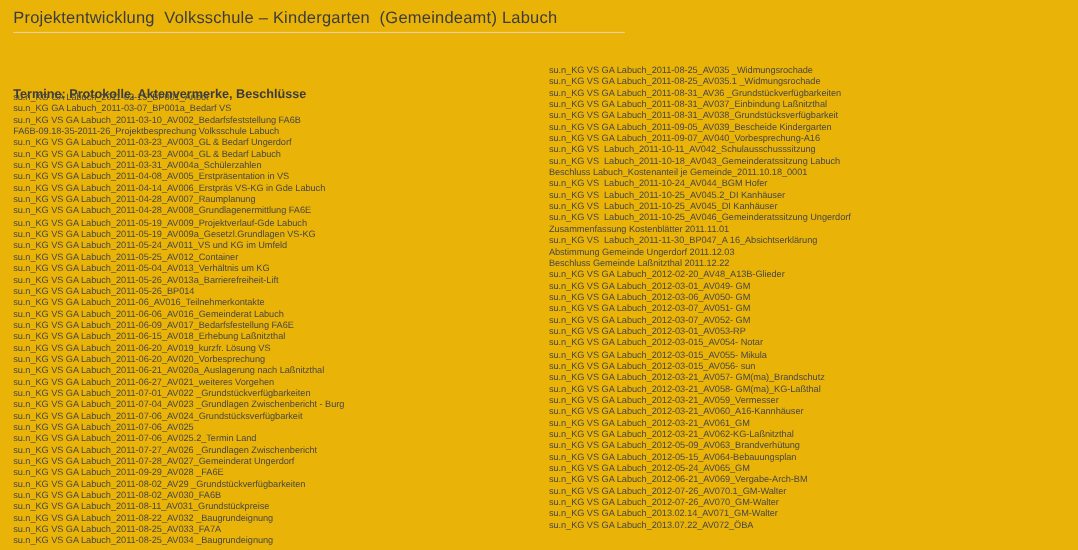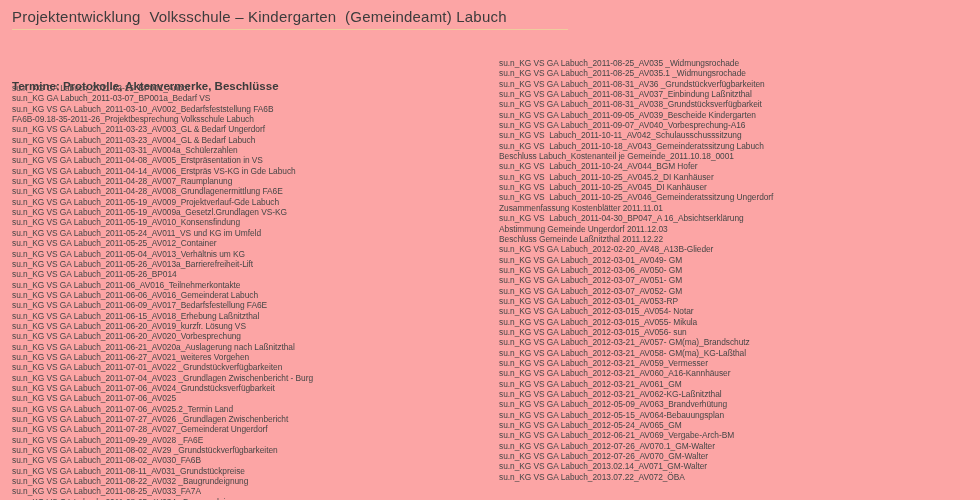--- a/index.html
+++ b/index.html
@@ -8,21 +8,21 @@
     background: #ffffff;
     width: 980px;
     height: 500px;
     overflow: hidden;
     font-family: "Liberation Sans", "DejaVu Sans", sans-serif;
   }
   .page {
     position: relative;
     width: 980px;
     height: 500px;
-    background: #fca5a5;
+    background: #eab308;
   }
   .doc-title {
     position: absolute;
     left: 12px;
     top: 8px;
     width: 556px;
     font-size: 15px;
     font-weight: 400;
     color: #3c3c3c;
     letter-spacing: 0.2px;
@@ -70,21 +70,20 @@
       <div class="file-line">FA6B-09.18-35-2011-26_Projektbesprechung Volksschule Labuch</div>
       <div class="file-line">su.n_KG VS GA Labuch_2011-03-23_AV003_GL &amp; Bedarf Ungerdorf</div>
       <div class="file-line">su.n_KG VS GA Labuch_2011-03-23_AV004_GL &amp; Bedarf Labuch</div>
       <div class="file-line">su.n_KG VS GA Labuch_2011-03-31_AV004a_Schülerzahlen</div>
       <div class="file-line">su.n_KG VS GA Labuch_2011-04-08_AV005_Erstpräsentation in VS</div>
       <div class="file-line">su.n_KG VS GA Labuch_2011-04-14_AV006_Erstpräs VS-KG in Gde Labuch</div>
       <div class="file-line">su.n_KG VS GA Labuch_2011-04-28_AV007_Raumplanung</div>
       <div class="file-line">su.n_KG VS GA Labuch_2011-04-28_AV008_Grundlagenermittlung FA6E</div>
       <div class="file-line">su.n_KG VS GA Labuch_2011-05-19_AV009_Projektverlauf-Gde Labuch</div>
       <div class="file-line">su.n_KG VS GA Labuch_2011-05-19_AV009a_Gesetzl.Grundlagen VS-KG</div>
-      <div class="file-line">su.n_KG VS GA Labuch_2011-05-19_AV010_Konsensfindung</div>
       <div class="file-line">su.n_KG VS GA Labuch_2011-05-24_AV011_VS und KG im Umfeld</div>
       <div class="file-line">su.n_KG VS GA Labuch_2011-05-25_AV012_Container</div>
       <div class="file-line">su.n_KG VS GA Labuch_2011-05-04_AV013_Verhältnis um KG</div>
       <div class="file-line">su.n_KG VS GA Labuch_2011-05-26_AV013a_Barrierefreiheit-Lift</div>
       <div class="file-line">su.n_KG VS GA Labuch_2011-05-26_BP014</div>
       <div class="file-line">su.n_KG VS GA Labuch_2011-06_AV016_Teilnehmerkontakte</div>
       <div class="file-line">su.n_KG VS GA Labuch_2011-06-06_AV016_Gemeinderat Labuch</div>
       <div class="file-line">su.n_KG VS GA Labuch_2011-06-09_AV017_Bedarfsfestellung FA6E</div>
       <div class="file-line">su.n_KG VS GA Labuch_2011-06-15_AV018_Erhebung Laßnitzthal</div>
       <div class="file-line">su.n_KG VS GA Labuch_2011-06-20_AV019_kurzfr. Lösung VS</div>
@@ -116,21 +115,21 @@
       <div class="file-line">su.n_KG VS GA Labuch_2011-09-05_AV039_Bescheide Kindergarten</div>
       <div class="file-line">su.n_KG VS GA Labuch_2011-09-07_AV040_Vorbesprechung-A16</div>
       <div class="file-line">su.n_KG VS  Labuch_2011-10-11_AV042_Schulausschusssitzung</div>
       <div class="file-line">su.n_KG VS  Labuch_2011-10-18_AV043_Gemeinderatssitzung Labuch</div>
       <div class="file-line">Beschluss Labuch_Kostenanteil je Gemeinde_2011.10.18_0001</div>
       <div class="file-line">su.n_KG VS  Labuch_2011-10-24_AV044_BGM Hofer</div>
       <div class="file-line">su.n_KG VS  Labuch_2011-10-25_AV045.2_DI Kanhäuser</div>
       <div class="file-line">su.n_KG VS  Labuch_2011-10-25_AV045_DI Kanhäuser</div>
       <div class="file-line">su.n_KG VS  Labuch_2011-10-25_AV046_Gemeinderatssitzung Ungerdorf</div>
       <div class="file-line">Zusammenfassung Kostenblätter 2011.11.01</div>
-      <div class="file-line">su.n_KG VS  Labuch_2011-04-30_BP047_A 16_Absichtserklärung</div>
+      <div class="file-line">su.n_KG VS  Labuch_2011-11-30_BP047_A 16_Absichtserklärung</div>
       <div class="file-line">Abstimmung Gemeinde Ungerdorf 2011.12.03</div>
       <div class="file-line">Beschluss Gemeinde Laßnitzthal 2011.12.22</div>
       <div class="file-line">su.n_KG VS GA Labuch_2012-02-20_AV48_A13B-Glieder</div>
       <div class="file-line">su.n_KG VS GA Labuch_2012-03-01_AV049- GM</div>
       <div class="file-line">su.n_KG VS GA Labuch_2012-03-06_AV050- GM</div>
       <div class="file-line">su.n_KG VS GA Labuch_2012-03-07_AV051- GM</div>
       <div class="file-line">su.n_KG VS GA Labuch_2012-03-07_AV052- GM</div>
       <div class="file-line">su.n_KG VS GA Labuch_2012-03-01_AV053-RP</div>
       <div class="file-line">su.n_KG VS GA Labuch_2012-03-015_AV054- Notar</div>
       <div class="file-line">su.n_KG VS GA Labuch_2012-03-015_AV055- Mikula</div>

